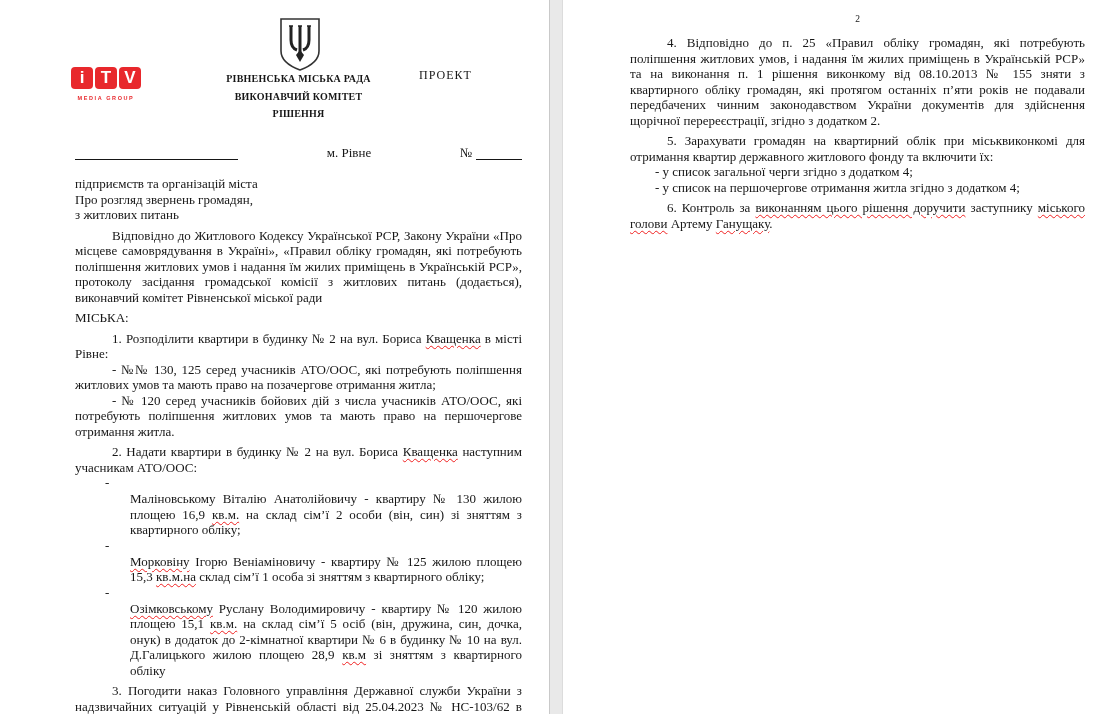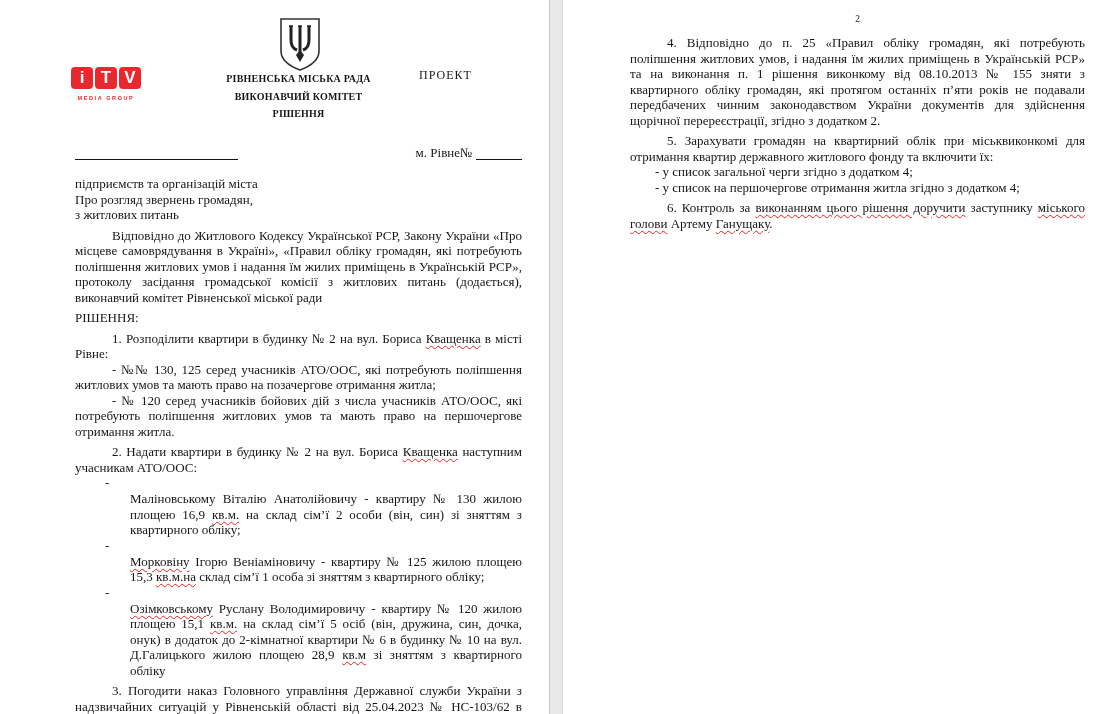--- a/index.html
+++ b/index.html
@@ -26,21 +26,21 @@
   .logo-sub { margin-top:2px; text-align:center; color:var(--logo-red,#e8282c);
               font-family:"Liberation Sans",sans-serif; font-size:5.5px; font-weight:bold;
               letter-spacing:1.6px; white-space:nowrap; }
   .emblem { position:absolute; left:203px; top:0; width:44px; height:54px; }
   .stamp { position:absolute; left:344px; top:18px; font-size:12px; letter-spacing:1px;margin-top:32px; }
   .title { position:absolute; left:0; top:52px; width:447px; text-align:center;
            font-weight:bold; font-size:10px; line-height:17.5px; letter-spacing:0.2px; }
 
   .date-row { display:flex; align-items:flex-end; height:18px; }
   .date-row .blank { width:163px; border-bottom:1px solid #161616; height:15px; }
-  .date-row .place { flex:1; text-align:right; }
+  .date-row .place { flex:1; text-align:center; }
   .date-row .num { width:62px; display:flex; align-items:flex-end; }
   .date-row .num .uline { flex:1; border-bottom:1px solid #161616; height:15px; margin-left:4px; }
 
   
   #left-blocks { margin-top:16px; }
   .para { text-align:justify; }
   .para.left { text-align:left; }
   .para.first-indent { text-indent:37px; }
   .para.indent-sm { text-indent:25px; }
   .para.gap, .hang.gap { margin-top:5px; }
@@ -103,21 +103,21 @@
         <span>№</span>
         <span class="uline"></span>
       </span>
     </div>
 
     <div id="left-blocks">
         <div class="para left">підприємств та організацій міста</div>
         <div class="para left">Про розгляд звернень громадян,</div>
         <div class="para left">з житлових питань</div>
         <div class="para first-indent gap">Відповідно до Житлового Кодексу Української РСР, Закону України «Про місцеве самоврядування в Україні», «Правил обліку громадян, які потребують поліпшення житлових умов і надання їм жилих приміщень в Українській РСР», протоколу засідання громадської комісії з житлових питань (додається), виконавчий комітет Рівненської міської ради</div>
-        <div class="para left gap">РІШЕННЯ:</div>
+        <div class="para left gap">МІСЬКА:</div>
         <div class="para first-indent gap">1. Розподілити квартири в будинку № 2 на вул. Бориса <span class="sq">Кващенка</span> в місті Рівне:</div>
         <div class="para first-indent">- №№ 130, 125 серед учасників АТО/ООС, які потребують поліпшення житлових умов та мають право на позачергове отримання житла;</div>
         <div class="para first-indent">- № 120 серед учасників бойових дій з числа учасників АТО/ООС, які потребують поліпшення житлових умов та мають право на першочергове отримання житла.</div>
         <div class="para first-indent gap">2. Надати квартири в будинку № 2 на вул. Бориса <span class="sq">Кващенка</span> наступним учасникам АТО/ООС:</div>
         <div class="hang">
           <span class="dash">-</span>
           <span class="txt">Маліновському Віталію Анатолійовичу - квартиру № 130 жилою площею 16,9 <span class="sq">кв.м.</span> на склад сім’ї 2 особи (він, син) зі зняттям з квартирного обліку;</span>
         </div>
         <div class="hang">
           <span class="dash">-</span>

